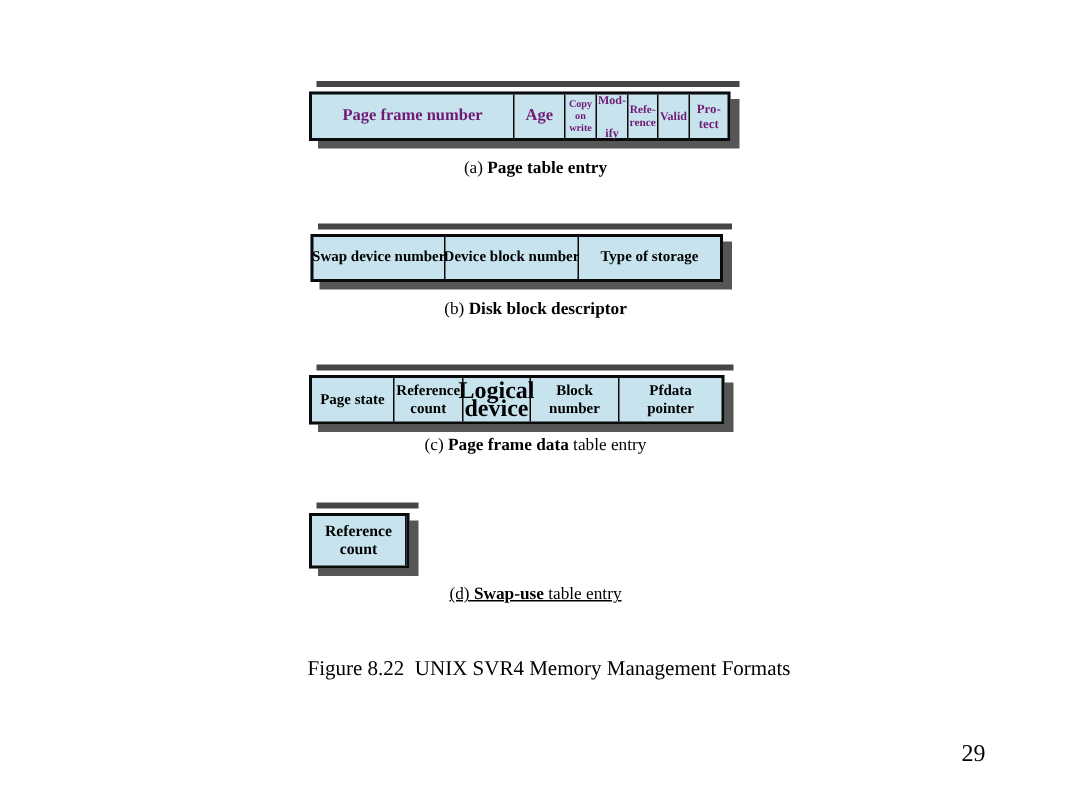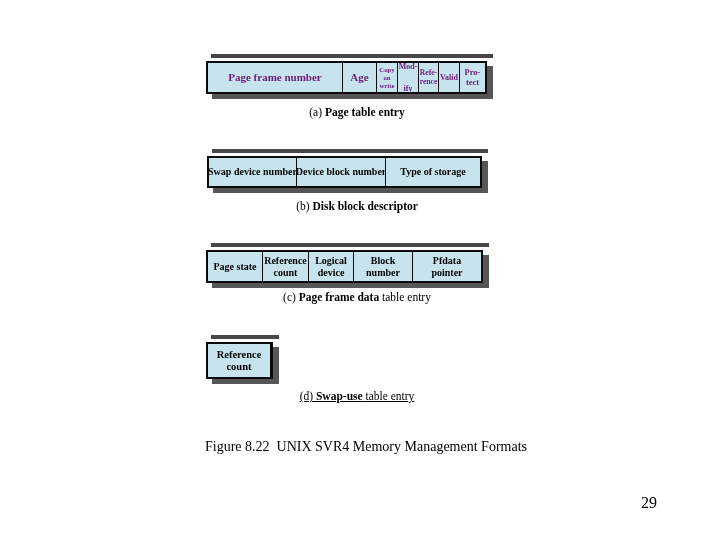--- a/index.html
+++ b/index.html
@@ -111,21 +111,21 @@
       <div class="diagram-caption" style="top: 200px;"><span>(b) </span><b>Disk block descriptor</b><span></span></div>
       <div class="format-box" style="left: 206px; top: 250px; height: 29px; background: rgb(199, 227, 238); border: 2px solid rgb(11, 11, 11); box-shadow: rgb(86, 86, 86) 6px 5px 0px; color: rgb(0, 0, 0);">
         <div class="top-bar" style="left: 3px; right: -8px; top: -9px; background: rgb(70, 70, 70);"></div>
         <div class="cell" style="width: 55px; font-size: 10px; line-height: 11.2px; border-right: 1.5px solid rgb(11, 11, 11); text-align: center;">
           <div class="cell-line">Page state</div>
         </div>
         <div class="cell" style="width: 46px; font-size: 10px; line-height: 11.2px; border-right: 1.5px solid rgb(11, 11, 11);">
           <div class="cell-line">Reference</div>
           <div class="cell-line">count</div>
         </div>
-        <div class="cell" style="width: 45px; font-size: 10px; line-height: 11.2px; border-right: 1.5px solid rgb(11, 11, 11);">
+        <div class="cell" style="width: 45px; font-size: 16px; line-height: 11.2px; border-right: 1.5px solid rgb(11, 11, 11);">
           <div class="cell-line">Logical</div>
           <div class="cell-line">device</div>
         </div>
         <div class="cell" style="width: 59px; font-size: 10px; line-height: 11.2px; border-right: 1.5px solid rgb(11, 11, 11);">
           <div class="cell-line">Block</div>
           <div class="cell-line">number</div>
         </div>
         <div class="cell" style="width: 68px; font-size: 10px; line-height: 11.2px;">
           <div class="cell-line">Pfdata</div>
           <div class="cell-line">pointer</div>

